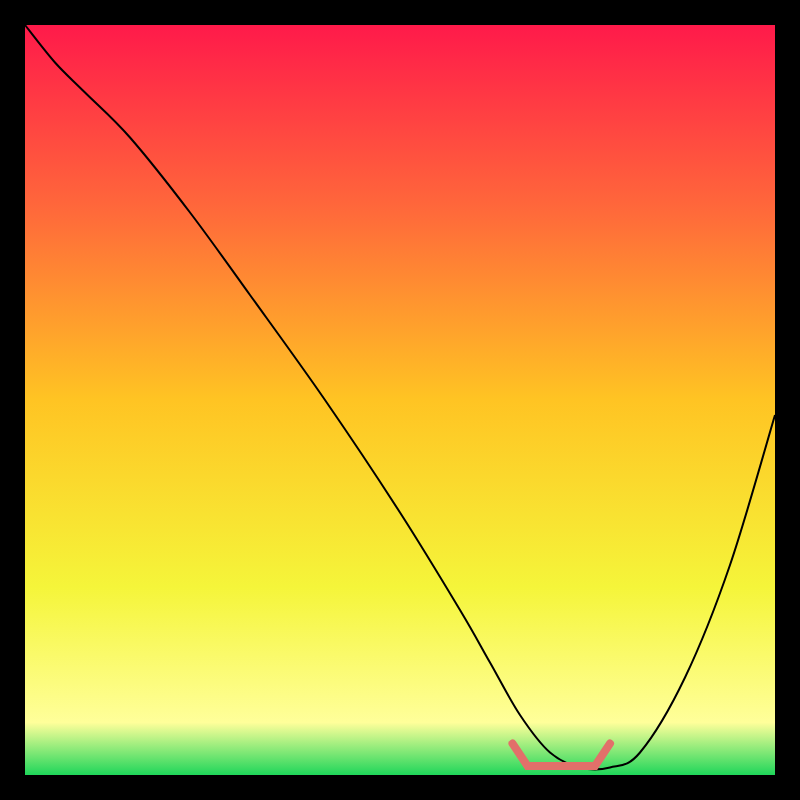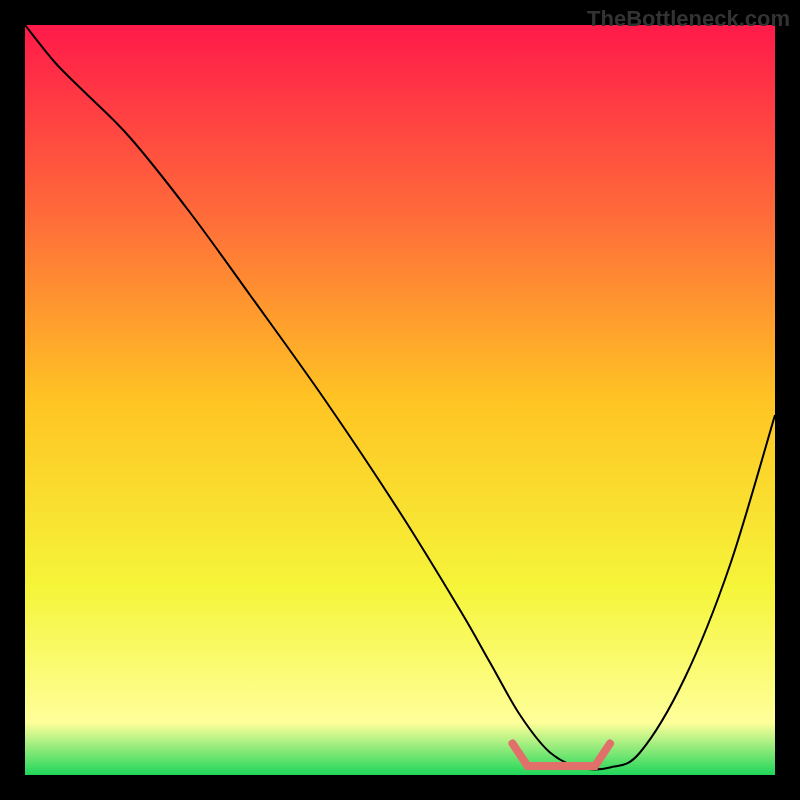--- a/index.html
+++ b/index.html
@@ -5,21 +5,20 @@
 * { margin: 0; padding: 0; box-sizing: border-box; }
 body { background: #000; width: 800px; height: 800px; position: relative; font-family: Arial, sans-serif; }
 .container { width: 800px; height: 800px; position: relative; background: #000; }
 .watermark { position: absolute; top: 6px; right: 10px; color: #333; font-size: 22px; font-weight: bold; z-index: 10; }
 .plot { position: absolute; left: 25px; top: 25px; width: 750px; height: 750px; }
 svg { display: block; }
 </style>
 </head>
 <body>
 <div class="container">
-<div class="watermark">TheBottleneck.com</div>
 <div class="plot">
 <svg id="chart-svg" width="750" height="750" viewBox="0 0 750 750">
 <defs>
 <linearGradient id="bgGrad" x1="0" y1="0" x2="0" y2="1">
 <stop id="g0" offset="0%" stop-color="#ff1a4a"></stop>
 <stop id="g1" offset="25%" stop-color="#ff6a3a"></stop>
 <stop id="g2" offset="50%" stop-color="#ffc423"></stop>
 <stop id="g3" offset="75%" stop-color="#f5f53a"></stop>
 <stop id="g4" offset="93%" stop-color="#ffff9a"></stop>
 <stop id="g5" offset="100%" stop-color="#1fd65a"></stop>

